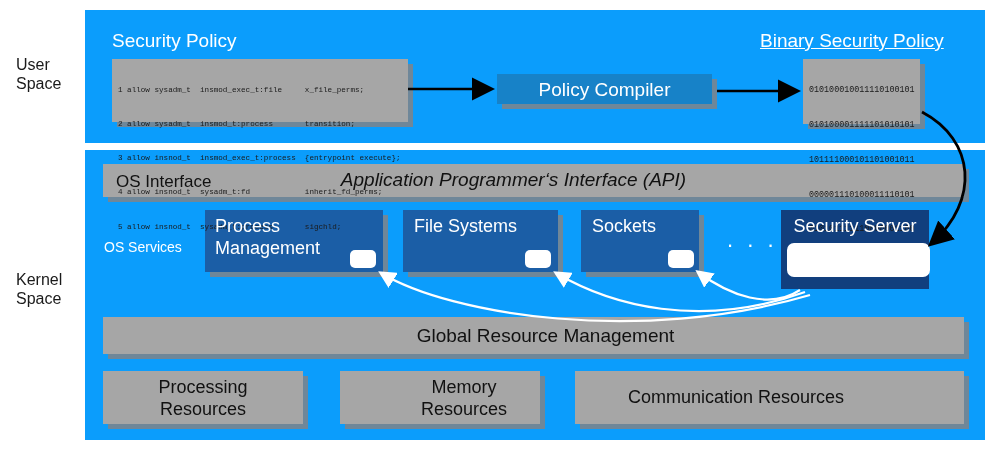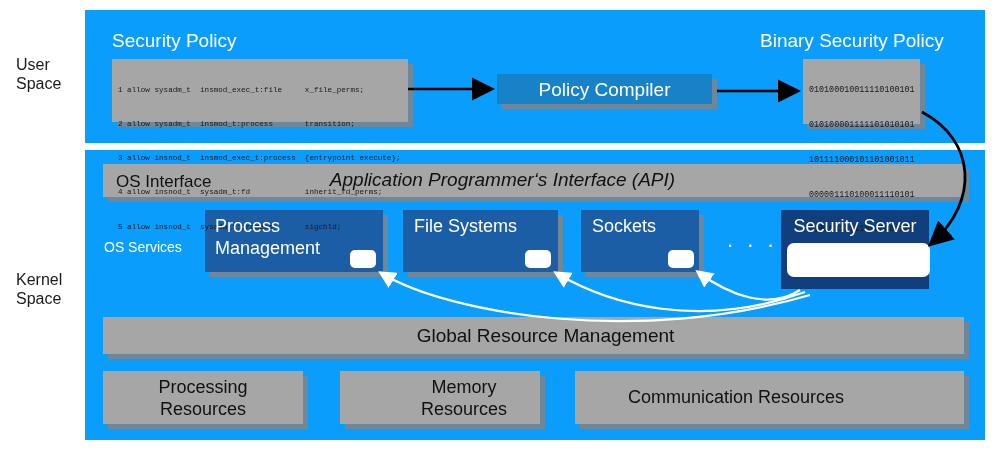--- a/index.html
+++ b/index.html
@@ -79,40 +79,40 @@
     <div>4 allow insnod_t  sysadm_t:fd            inherit_fd_perms;</div>
     <div>5 allow insnod_t  sysadm_t:process       sigchld;</div>
   </div>
 
   <div class="blue-box" style="left:497px;top:74px;width:215px;height:30px;background:#1782c8;">
     <div class="sh" style="left:5px;top:30px;width:215px;height:5px;"></div>
     <div class="sh" style="left:215px;top:5px;width:5px;height:30px;"></div>
   </div>
   <div class="lbl t-title white-txt" style="left:497px;top:79px;width:215px;text-align:center;">Policy Compiler</div>
 
-  <div class="lbl t-title white-txt" style="left:760px;top:30px;">Binary Security Policy</div>
+  <div class="lbl t-title white-txt" style="left:760px;top:30px;text-decoration:underline;">Binary Security Policy</div>
 
   <div class="gray-box" style="left:803px;top:59px;width:117px;height:65px;">
     <div class="sh" style="left:5px;top:65px;width:117px;height:5px;"></div>
     <div class="sh" style="left:117px;top:5px;width:5px;height:65px;"></div>
   </div>
   <div class="bincode lbl" style="left:809px;top:62px;">
     <div>010100010011110100101</div>
     <div>010100001111101010101</div>
     <div>101111000101101001011</div>
     <div>000001110100011110101</div>
     <div>010101111110000001100</div>
   </div>
 
   <div class="gray-box" style="left:103px;top:164px;width:861px;height:33px;">
     <div class="sh" style="left:5px;top:33px;width:861px;height:5px;"></div>
     <div class="sh" style="left:861px;top:5px;width:5px;height:33px;"></div>
   </div>
   <div class="lbl t-box dark-txt" style="left:116px;top:171px;font-size:17px;text-align:right;">OS Interface</div>
-  <div class="lbl api" style="left:92px;top:169px;width:821px;text-align:center;">Application Programmer‘s Interface (API)</div>
+  <div class="lbl api" style="left:103px;top:169px;width:821px;text-align:center;">Application Programmer‘s Interface (API)</div>
 
   <div class="lbl t-small white-txt" style="left:104px;top:239px;">OS Services</div>
 
   <div class="blue-box" style="left:205px;top:210px;width:178px;height:62px;">
     <div class="sh" style="left:5px;top:62px;width:178px;height:5px;"></div>
     <div class="sh" style="left:178px;top:5px;width:5px;height:62px;"></div>
   </div>
   <div class="lbl t-box white-txt" style="left:215px;top:215px;width:160px;">
     <div>Process</div>
     <div>Management</div>

